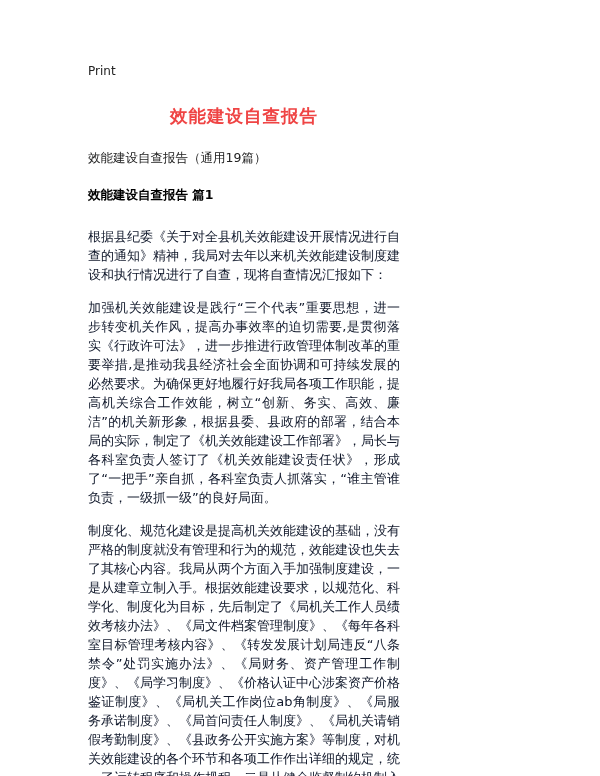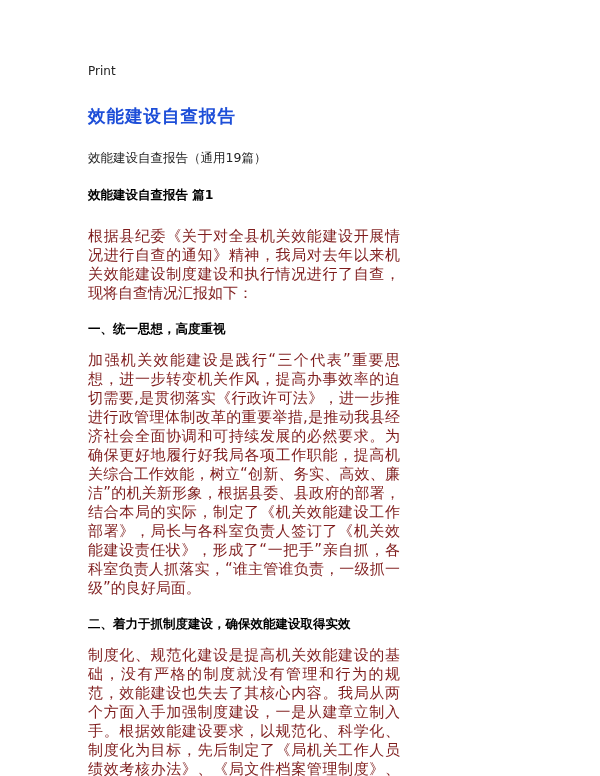--- a/index.html
+++ b/index.html
@@ -21,40 +21,41 @@
   .print-link {
     font-size: 12px;
     color: #222222;
     margin: 0 0 16px 0;
     cursor: pointer;
     display: inline-block;
   }
   .doc-title {
     font-size: 17.5px;
     font-weight: bold;
-    color: #1d4ed8;
+    text-align: center;
+    color: #ef4444;
     margin: 10px 0 22px 0;
     letter-spacing: 1px;
   }
   .doc-subtitle {
     font-size: 12.5px;
     color: #222222;
     margin: 0 0 20px 0;
   }
   .report-heading {
     font-size: 12.5px;
     font-weight: bold;
     color: #000000;
     margin: 0 0 23px 0;
   }
   .para {
-    font-size: 15px;
+    font-size: 13px;
     line-height: 19px;
     text-align: justify;
-    color: #7f1d1d;
+    color: #0f172a;
     margin: 13px 0 14px 0;
     word-break: break-all;
   }
   .sec-heading {
     font-size: 12.5px;
     font-weight: bold;
     color: #000000;
     margin: 18px 0 13px 0;
   }
 </style>
@@ -66,25 +67,23 @@
   <div class="print-link">Print</div>
 
   <h1 class="doc-title">效能建设自查报告</h1>
 
   <p class="doc-subtitle">效能建设自查报告（通用19篇）</p>
 
   <h2 class="report-heading">效能建设自查报告 篇1</h2>
 
   <p class="para">根据县纪委《关于对全县机关效能建设开展情况进行自查的通知》精神，我局对去年以来机关效能建设制度建设和执行情况进行了自查，现将自查情况汇报如下：</p>
 
-  <h3 class="sec-heading">一、统一思想，高度重视</h3>
 
   <p class="para">加强机关效能建设是践行“三个代表”重要思想，进一步转变机关作风，提高办事效率的迫切需要,是贯彻落实《行政许可法》，进一步推进行政管理体制改革的重要举措,是推动我县经济社会全面协调和可持续发展的必然要求。为确保更好地履行好我局各项工作职能，提高机关综合工作效能，树立“创新、务实、高效、廉洁”的机关新形象，根据县委、县政府的部署，结合本局的实际，制定了《机关效能建设工作部署》，局长与各科室负责人签订了《机关效能建设责任状》，形成了“一把手”亲自抓，各科室负责人抓落实，“谁主管谁负责，一级抓一级”的良好局面。</p>
 
-  <h3 class="sec-heading">二、着力于抓制度建设，确保效能建设取得实效</h3>
 
   <p class="para">制度化、规范化建设是提高机关效能建设的基础，没有严格的制度就没有管理和行为的规范，效能建设也失去了其核心内容。我局从两个方面入手加强制度建设，一是从建章立制入手。根据效能建设要求，以规范化、科学化、制度化为目标，先后制定了《局机关工作人员绩效考核办法》、《局文件档案管理制度》、《每年各科室目标管理考核内容》、《转发发展计划局违反“八条禁令”处罚实施办法》、《局财务、资产管理工作制度》、《局学习制度》、《价格认证中心涉案资产价格鉴证制度》、《局机关工作岗位ab角制度》、《局服务承诺制度》、《局首问责任人制度》、《局机关请销假考勤制度》、《县政务公开实施方案》等制度，对机关效能建设的各个环节和各项工作作出详细的规定，统一了运转程序和操作规程。二是从健全监督制约机制入手。在建立健全各项制度的基础上，加强监督，狠抓制度的落实，先后制订了《县局否定报备制度》、《县局一次性告知制度》、《县局限时办结制度》等制度，从制度上保证机关效能建设的有效性、规范性、长期性和各项工作的顺利完成。</p>
 
   
 
   
 
 </div>
 
 </body></html>

